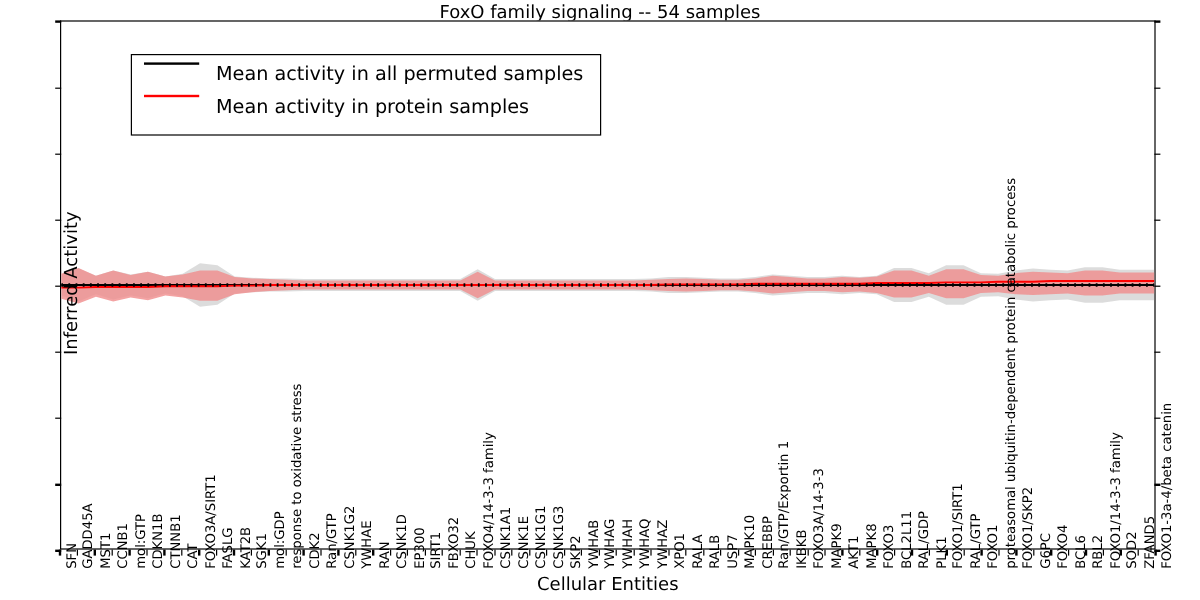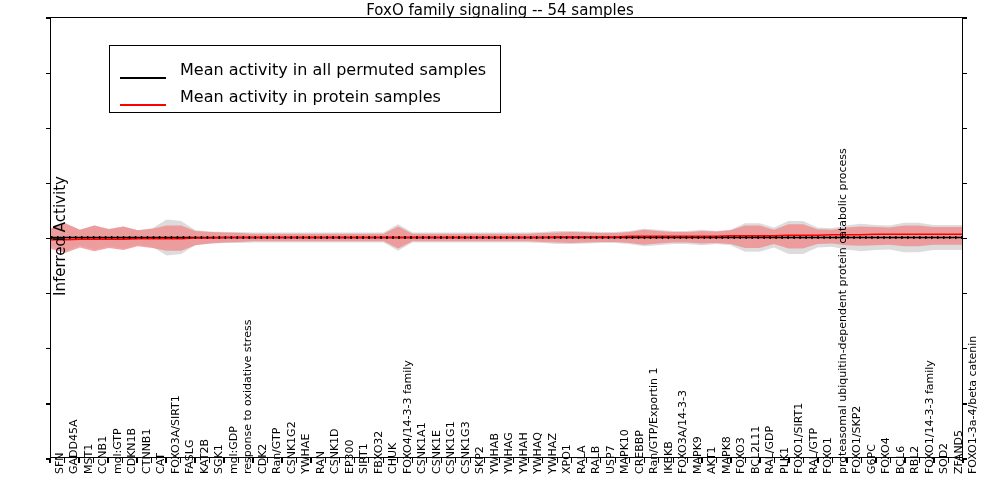--- a/index.html
+++ b/index.html
@@ -37,21 +37,21 @@
     position:absolute;font-size:11px;color:#000;white-space:nowrap;
     transform:rotate(-90deg);transform-origin:left top;
     line-height:11px;letter-spacing:0px;
   }
   
   #legend{
     position:absolute;left:58px;top:27px;
     border:1.3px solid #000;background:#fff;
     padding:6px 14px 6px 10px;box-sizing:border-box;
   }
-  .legend-row{display:flex;align-items:flex-end;height:27px;}
+  .legend-row{display:flex;align-items:flex-start;height:27px;}
   .legend-swatch{width:46px;height:1.6px;margin-right:14px;flex:0 0 auto;}
   .legend-text{font-size:16px;color:#000;white-space:nowrap;}
 </style>
 </head>
 <body>
 
 <div id="figure">
 
   <div id="chart-title">FoxO family signaling -- 54 samples</div>
 
@@ -221,14 +221,15 @@
       <div class="xtick-label" style="left: 859.032px; top: 16px;">RBL2</div>
       <div class="xtick-mark" style="left: 868.874px;"></div>
       <div class="xtick-label" style="left: 873.524px; top: 16px;">FOXO1/14-3-3 family</div>
       <div class="xtick-mark" style="left: 883.366px;"></div>
       <div class="xtick-label" style="left: 888.016px; top: 16px;">SOD2</div>
       <div class="xtick-mark" style="left: 897.858px;"></div>
       <div class="xtick-label" style="left: 902.508px; top: 16px;">ZFAND5</div>
       <div class="xtick-mark" style="left: 912.35px;"></div>
       <div class="xtick-label" style="left: 917px; top: 16px;">FOXO1-3a-4/beta catenin</div>
     </div>
+  <div id="xlabel">Cellular Entities</div>
 
 </div>
 
 </body></html>

